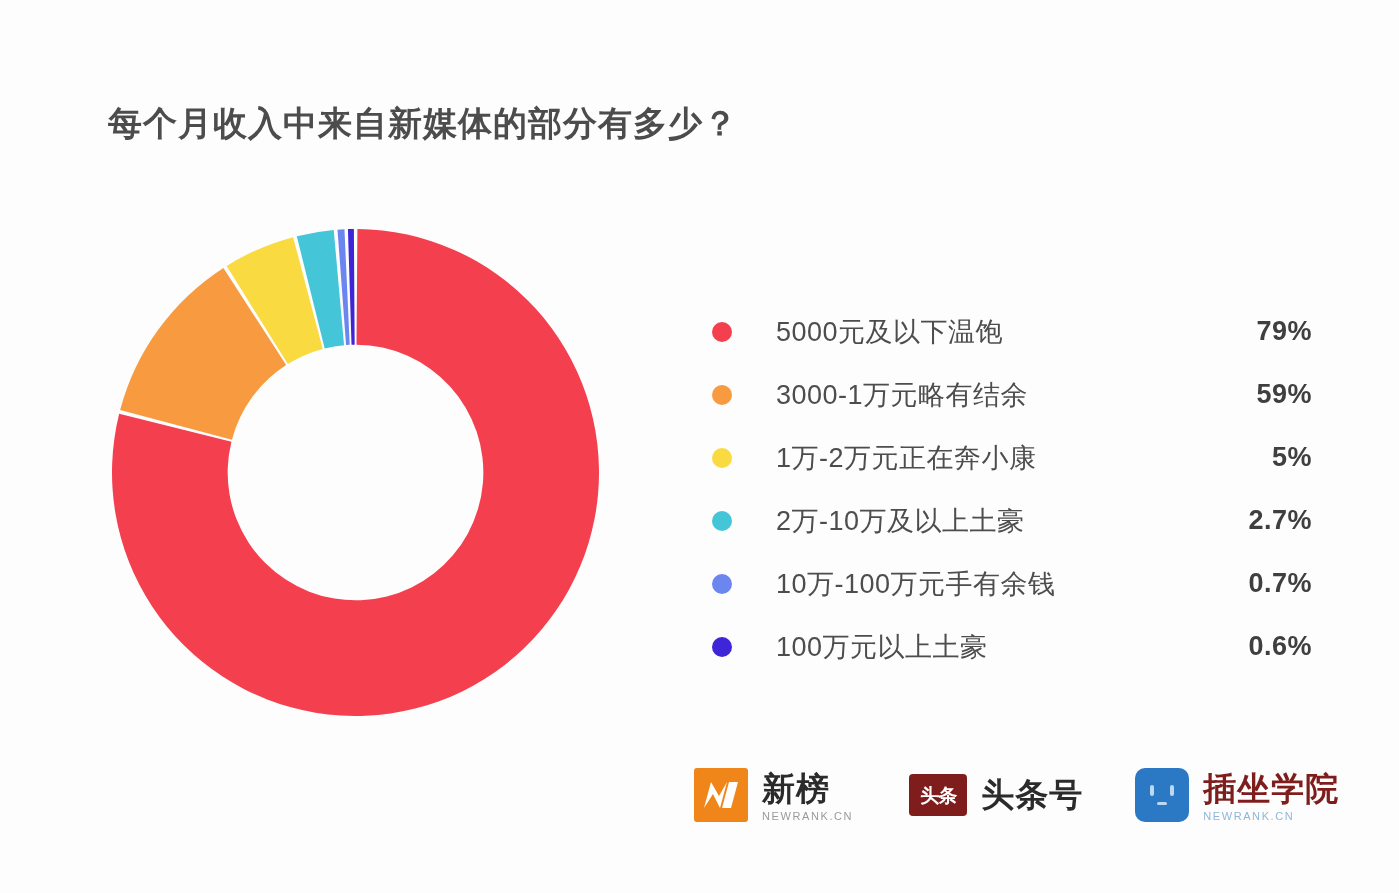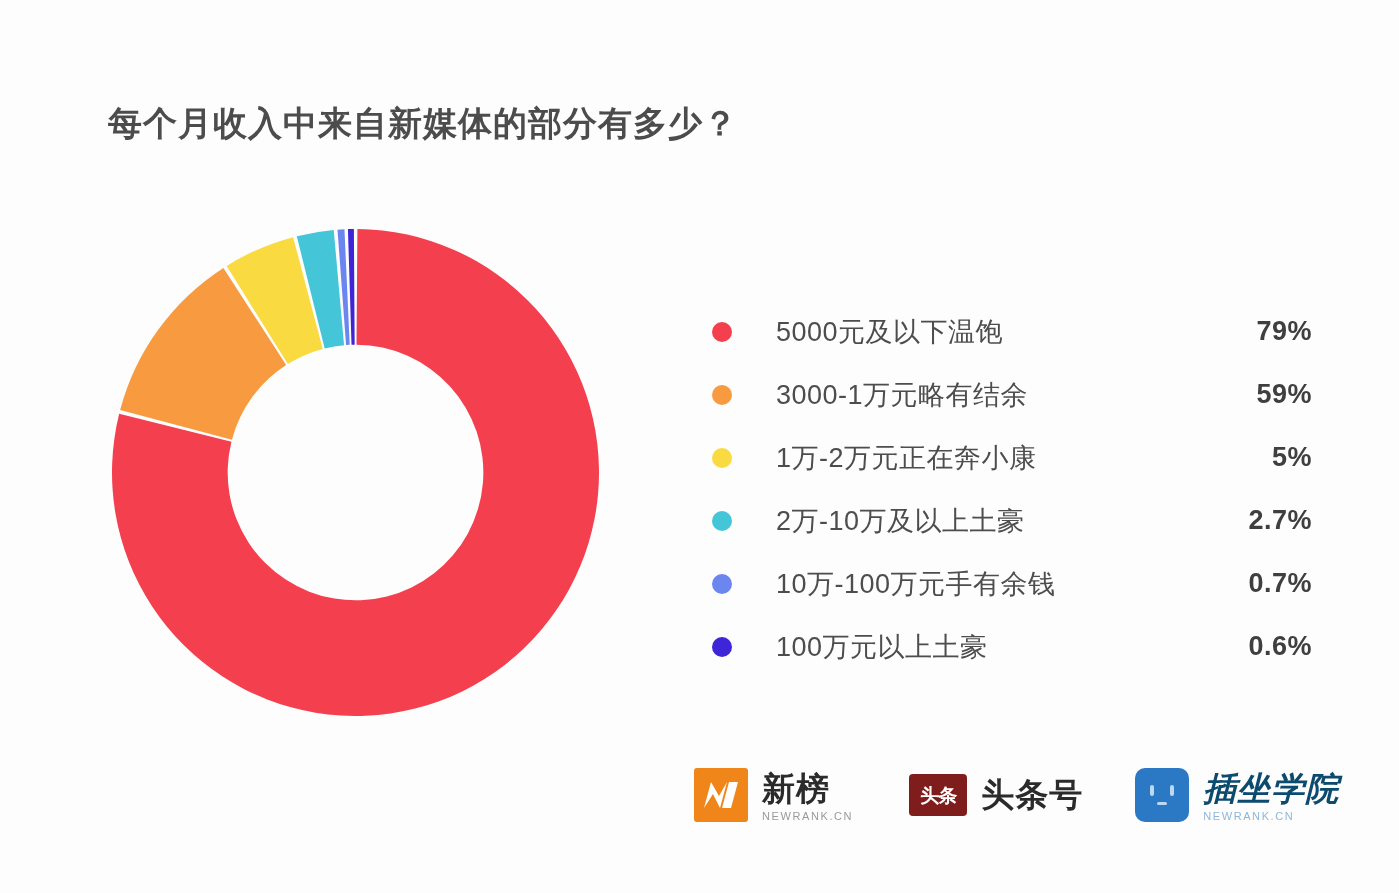--- a/index.html
+++ b/index.html
@@ -148,21 +148,21 @@
     justify-content: center;
   }
   .logo-cn {
     font-size: 33px;
     font-weight: 700;
     color: #2b2b2b;
     line-height: 1.05;
     letter-spacing: 1px;
     white-space: nowrap;
   }
-  .logo-cn.blue { color: #0c4a6e; font-style: italic; }
+  .logo-cn.blue { color: #7f1d1d; }
   .logo-en {
     font-size: 11px;
     color: #9a9a9a;
     letter-spacing: 1.6px;
     margin-top: 3px;
     white-space: nowrap;
   }
   .logo-en.blue { color: #8fb6d8; }
 </style>
 </head>

